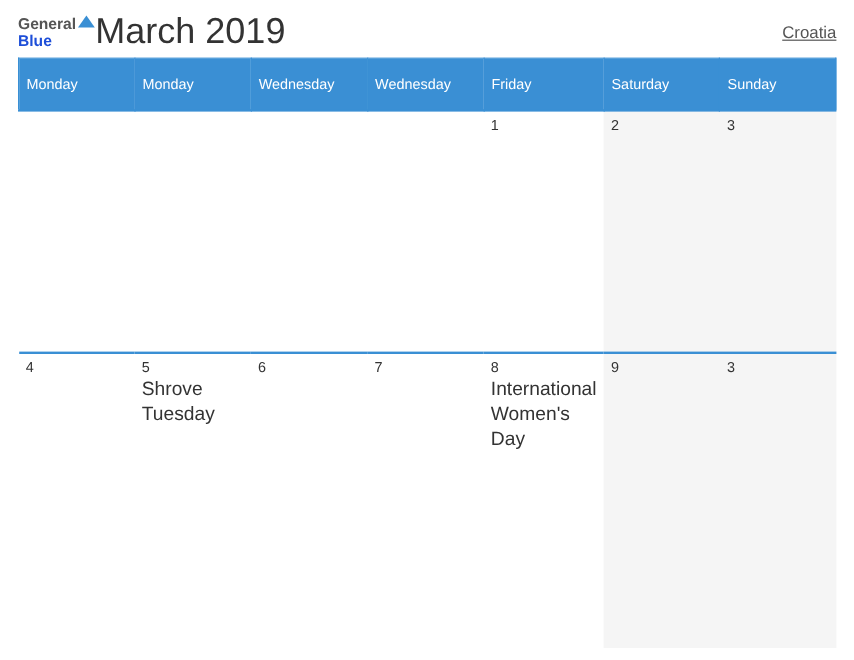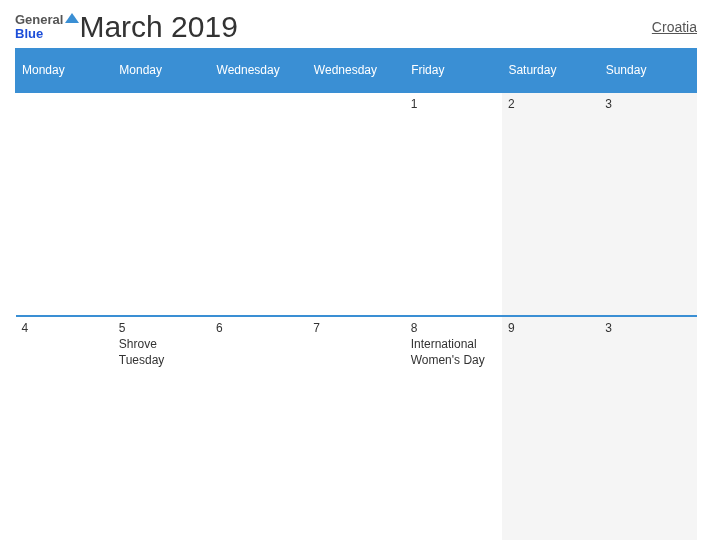--- a/index.html
+++ b/index.html
@@ -97,21 +97,21 @@
     }
 
     .day-num {
       font-size: 12px;
       color: #333;
       display: block;
       margin-bottom: 2px;
     }
 
     .event {
-      font-size: 12px;
+      font-size: 16px;
       color: #333;
       line-height: 1.3;
     }
 
     .logo-row {
       display: flex;
       align-items: center;
     }
     .logo-text-general {
       font-size: 13px;

